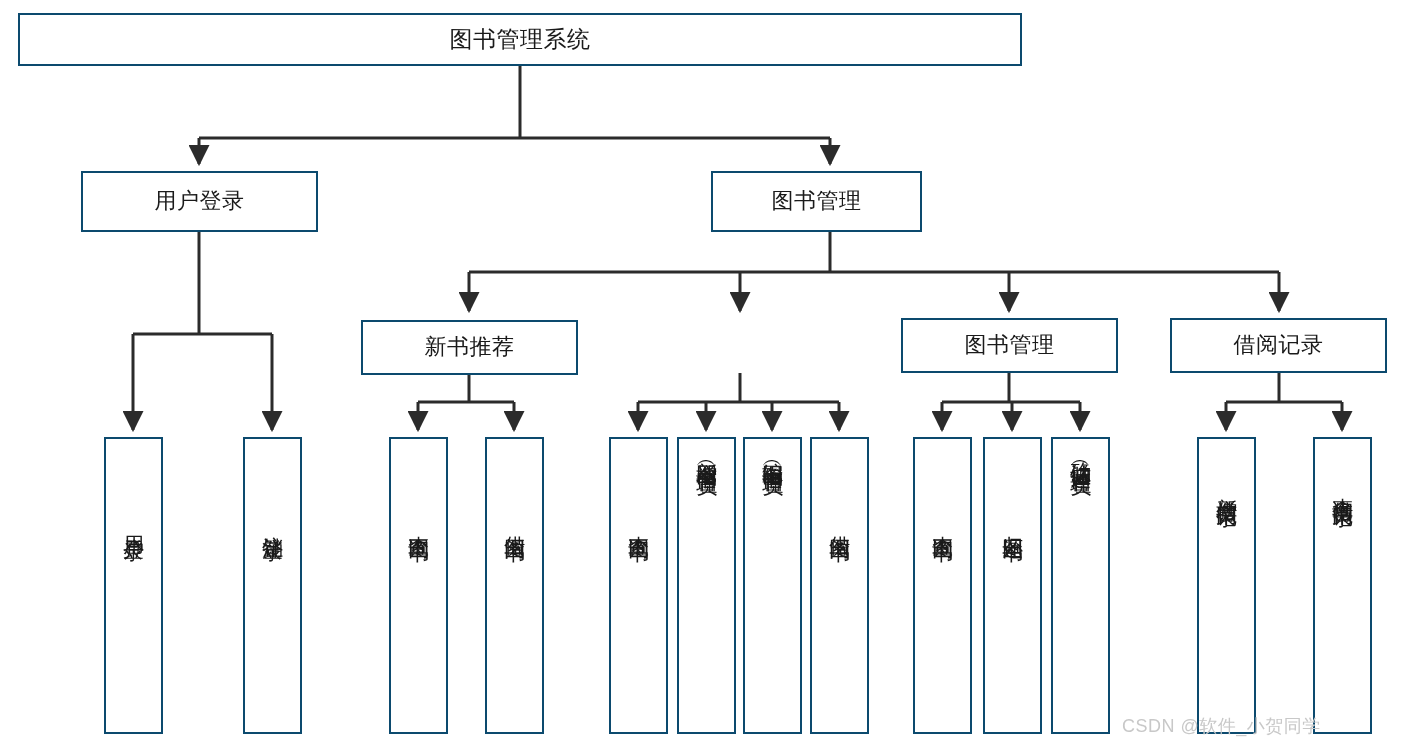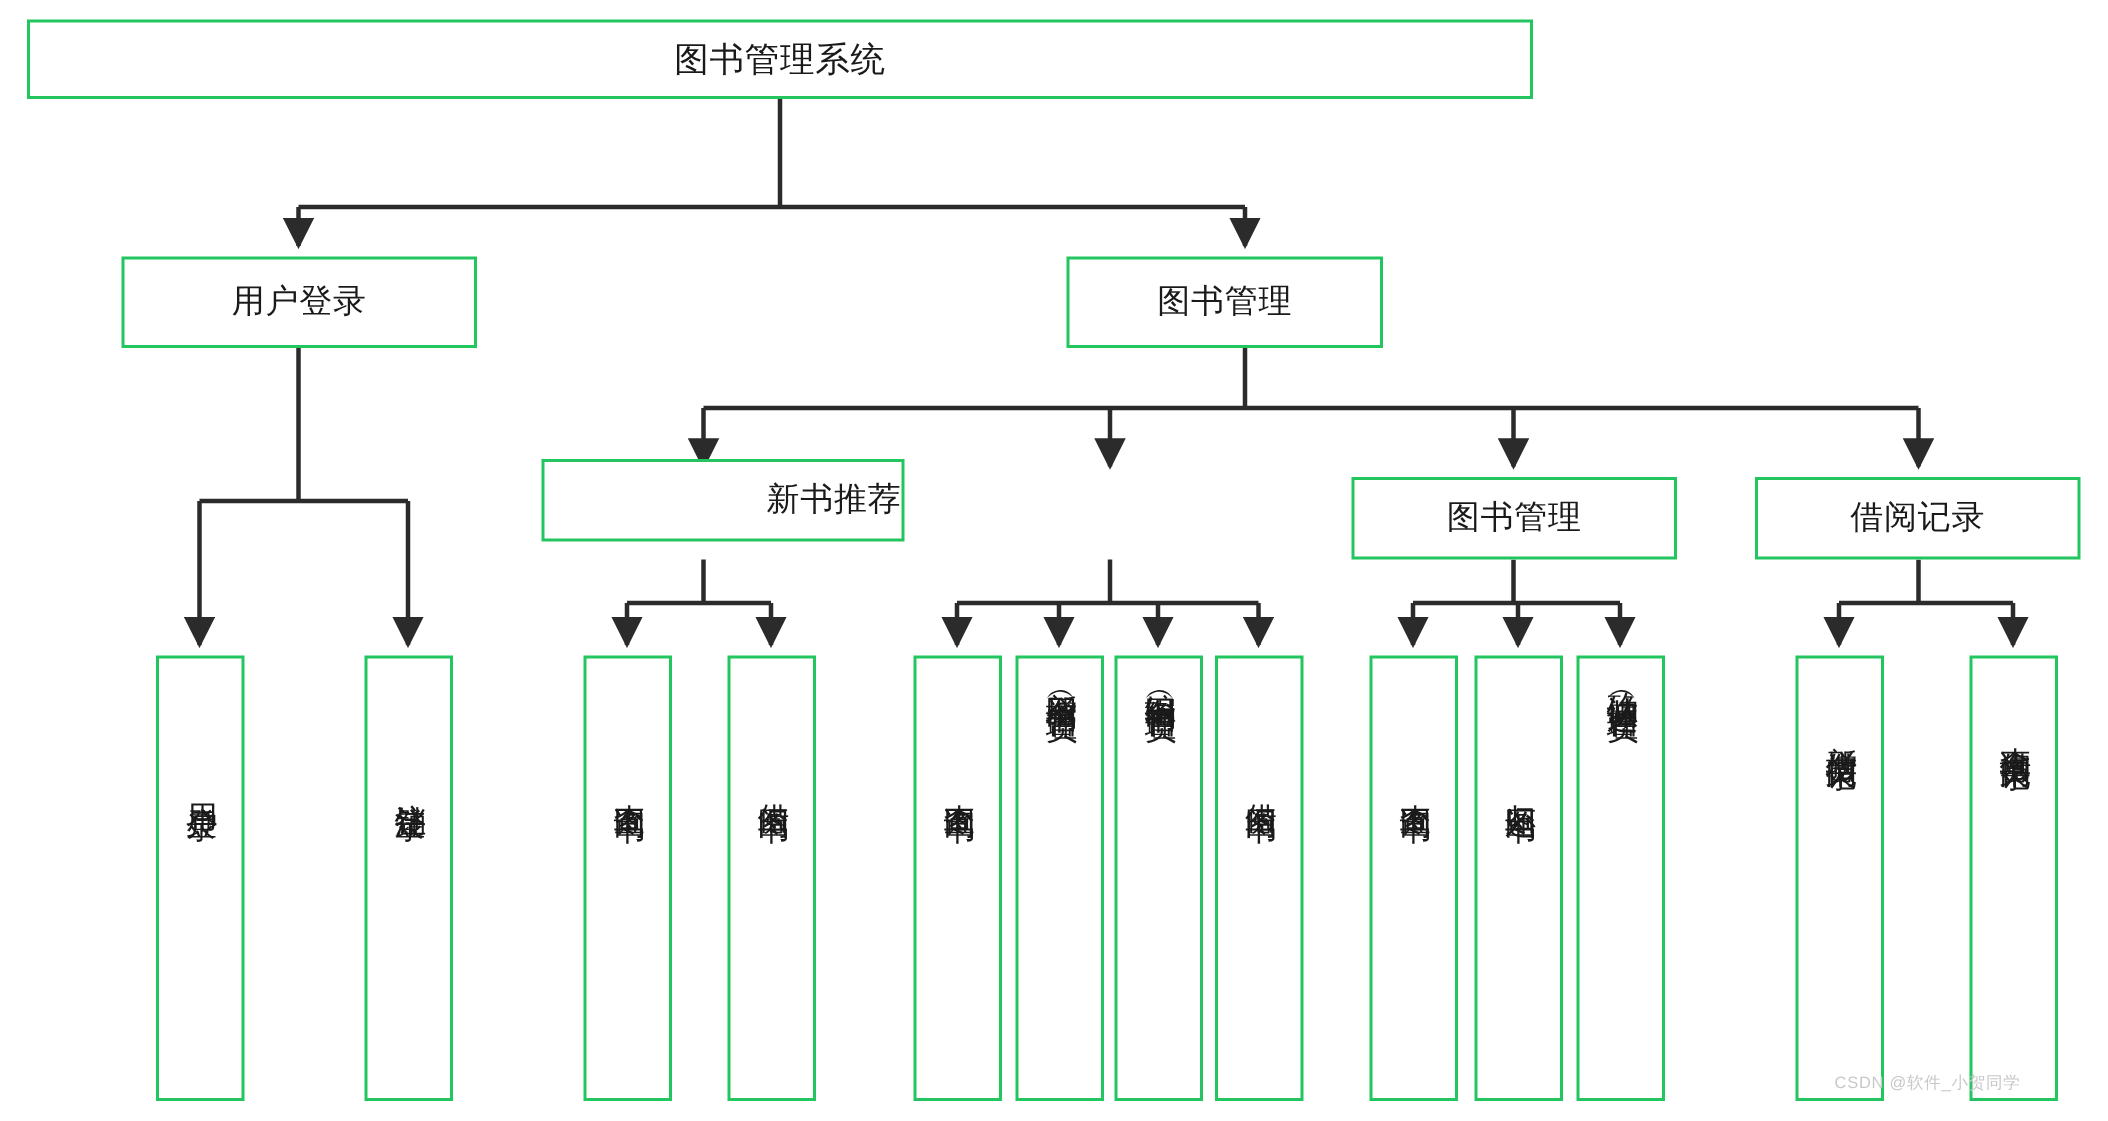--- a/index.html
+++ b/index.html
@@ -22,21 +22,21 @@
     position: absolute;
     left: 0;
     top: 0;
     width: 1405px;
     height: 747px;
     pointer-events: none;
   }
   .node {
     position: absolute;
     box-sizing: border-box;
-    border: 2px solid #22c55e;
+    border: 2px solid #0c4a6e;
     background: #ffffff;
     display: flex;
     align-items: center;
     justify-content: center;
     color: #1a1a1a;
     line-height: 1.12;
     text-align: center;
     letter-spacing: 0.5px;
   }
   .node .label {
@@ -58,23 +58,23 @@
   }
   .node.v .label {
     writing-mode: vertical-rl;
     text-orientation: upright;
     white-space: nowrap;
     line-height: 1.06;
     letter-spacing: 2px;
   }
   .watermark {
     position: absolute;
-    left: 1223px;
+    left: 1122px;
     top: 714px;
-    font-size: 11px;
+    font-size: 18px;
     color: #c8c8c8;
     white-space: nowrap;
     font-family: "Liberation Sans", "DejaVu Sans", sans-serif;
     letter-spacing: 0.5px;
   }
 </style>
 </head>
 <body>
 
 <div id="canvas">
@@ -133,21 +133,21 @@
     <span class="label">图书管理系统</span>
   </div>
 
   <div class="node h" style="left:81px; top:171px; width:237px; height:61px;">
     <span class="label">用户登录</span>
   </div>
   <div class="node h" style="left:711px; top:171px; width:211px; height:61px;">
     <span class="label">图书管理</span>
   </div>
 
-  <div class="node h" style="left:361px; top:306px; width:242px; height:55px;justify-content:flex-end;">
+  <div class="node h" style="left:361px; top:320px; width:217px; height:55px;">
     <span class="label">新书推荐</span>
   </div>
   <div class="node h" style="left:901px; top:318px; width:217px; height:55px;">
     <span class="label">图书管理</span>
   </div>
   <div class="node h" style="left:1170px; top:318px; width:217px; height:55px;">
     <span class="label">借阅记录</span>
   </div>
 
   <div class="node v" style="left:104px; top:437px; width:59px; height:297px; padding-top:80px;">

